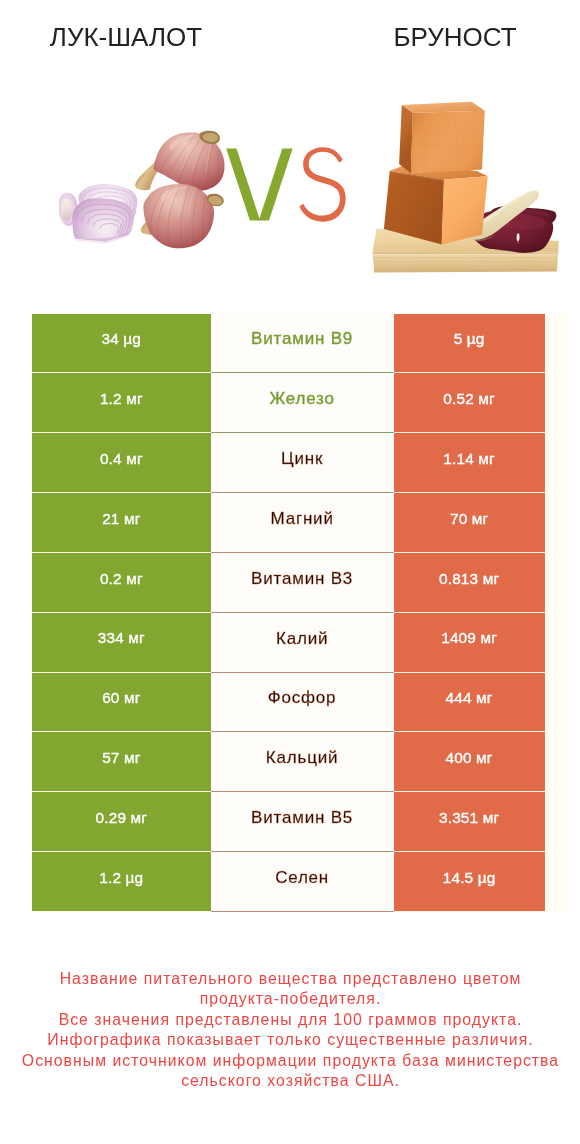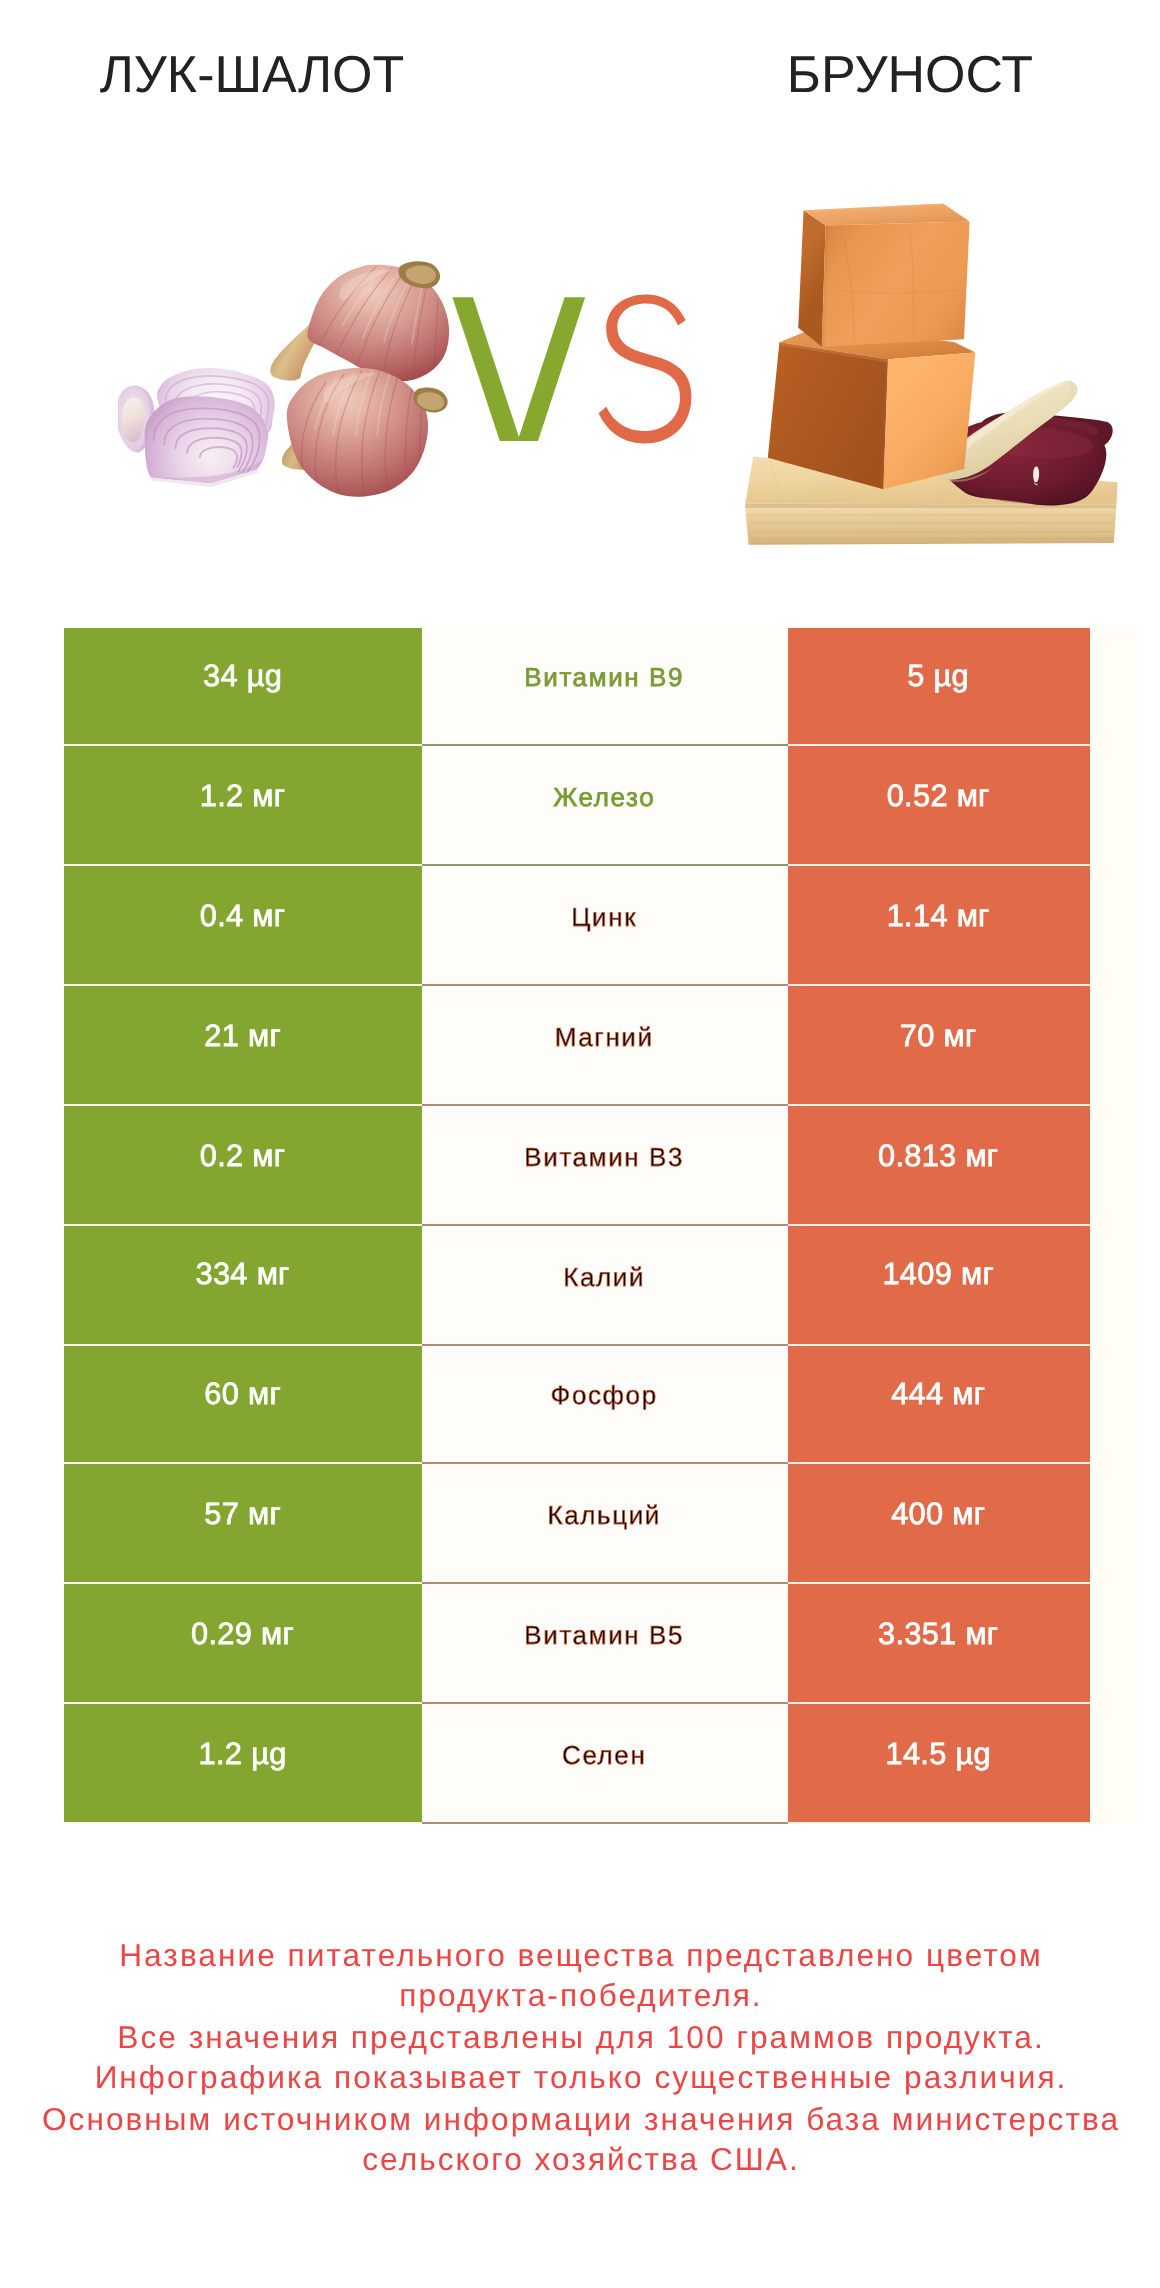--- a/index.html
+++ b/index.html
@@ -21,21 +21,21 @@
   #vsmark{left:222px;top:140px;}
 
   
   .table{position:absolute;left:11px;top:313.5px;width:537px;background:#fffdf6;margin-left:21px;}
   .row{display:flex;height:59.85px;align-items:stretch;}
   .cell{display:flex;align-items:center;justify-content:center;box-sizing:border-box;
         font-size:15.4px;font-weight:400;letter-spacing:.15px;line-height:1;
         padding-bottom:8px;}
   .cell.val{color:#ffffff;-webkit-text-stroke:0.38px #ffffff;}
   .cell.left{width:178.6px;background:#82a630;border-bottom:1.1px solid #fbfbe8;}
-  .cell.name{width:183px;background:#fffdfa;letter-spacing:.8px;font-size:13px;}
+  .cell.name{width:183px;background:#fffdfa;letter-spacing:.8px;font-size:17px;}
   .cell.right{width:151px;background:#e16b49;border-bottom:1.1px solid #fdf2ea;}
   .win-left .cell.name{color:#7a9c35;-webkit-text-stroke:0.38px #7a9c35;border-bottom:1.1px solid #8c9a6b;}
   .win-right .cell.name{color:#000000;-webkit-text-stroke:0.38px #d4613c;border-bottom:1.1px solid #b4887a;}
 
   
   .footer{position:absolute;left:0;top:969px;width:580px;text-align:center;
           font-size:15.8px;line-height:20.4px;letter-spacing:1.02px;color:#ef4444;}
   .footer div{text-indent:1.02px;}
 </style>
 </head>
@@ -386,17 +386,17 @@
         <div class="cell name">Селен</div>
         <div class="cell val right">14.5 µg</div>
       </div>
     </div>
 
   <div class="footer">
       <div>Название питательного вещества представлено цветом</div>
       <div>продукта-победителя.</div>
       <div>Все значения представлены для 100 граммов продукта.</div>
       <div>Инфографика показывает только существенные различия.</div>
-      <div>Основным источником информации значения база министерства</div>
+      <div>Основным источником информации продукта база министерства</div>
       <div>сельского хозяйства США.</div>
     </div>
 
 </div>
 
 </body></html>

